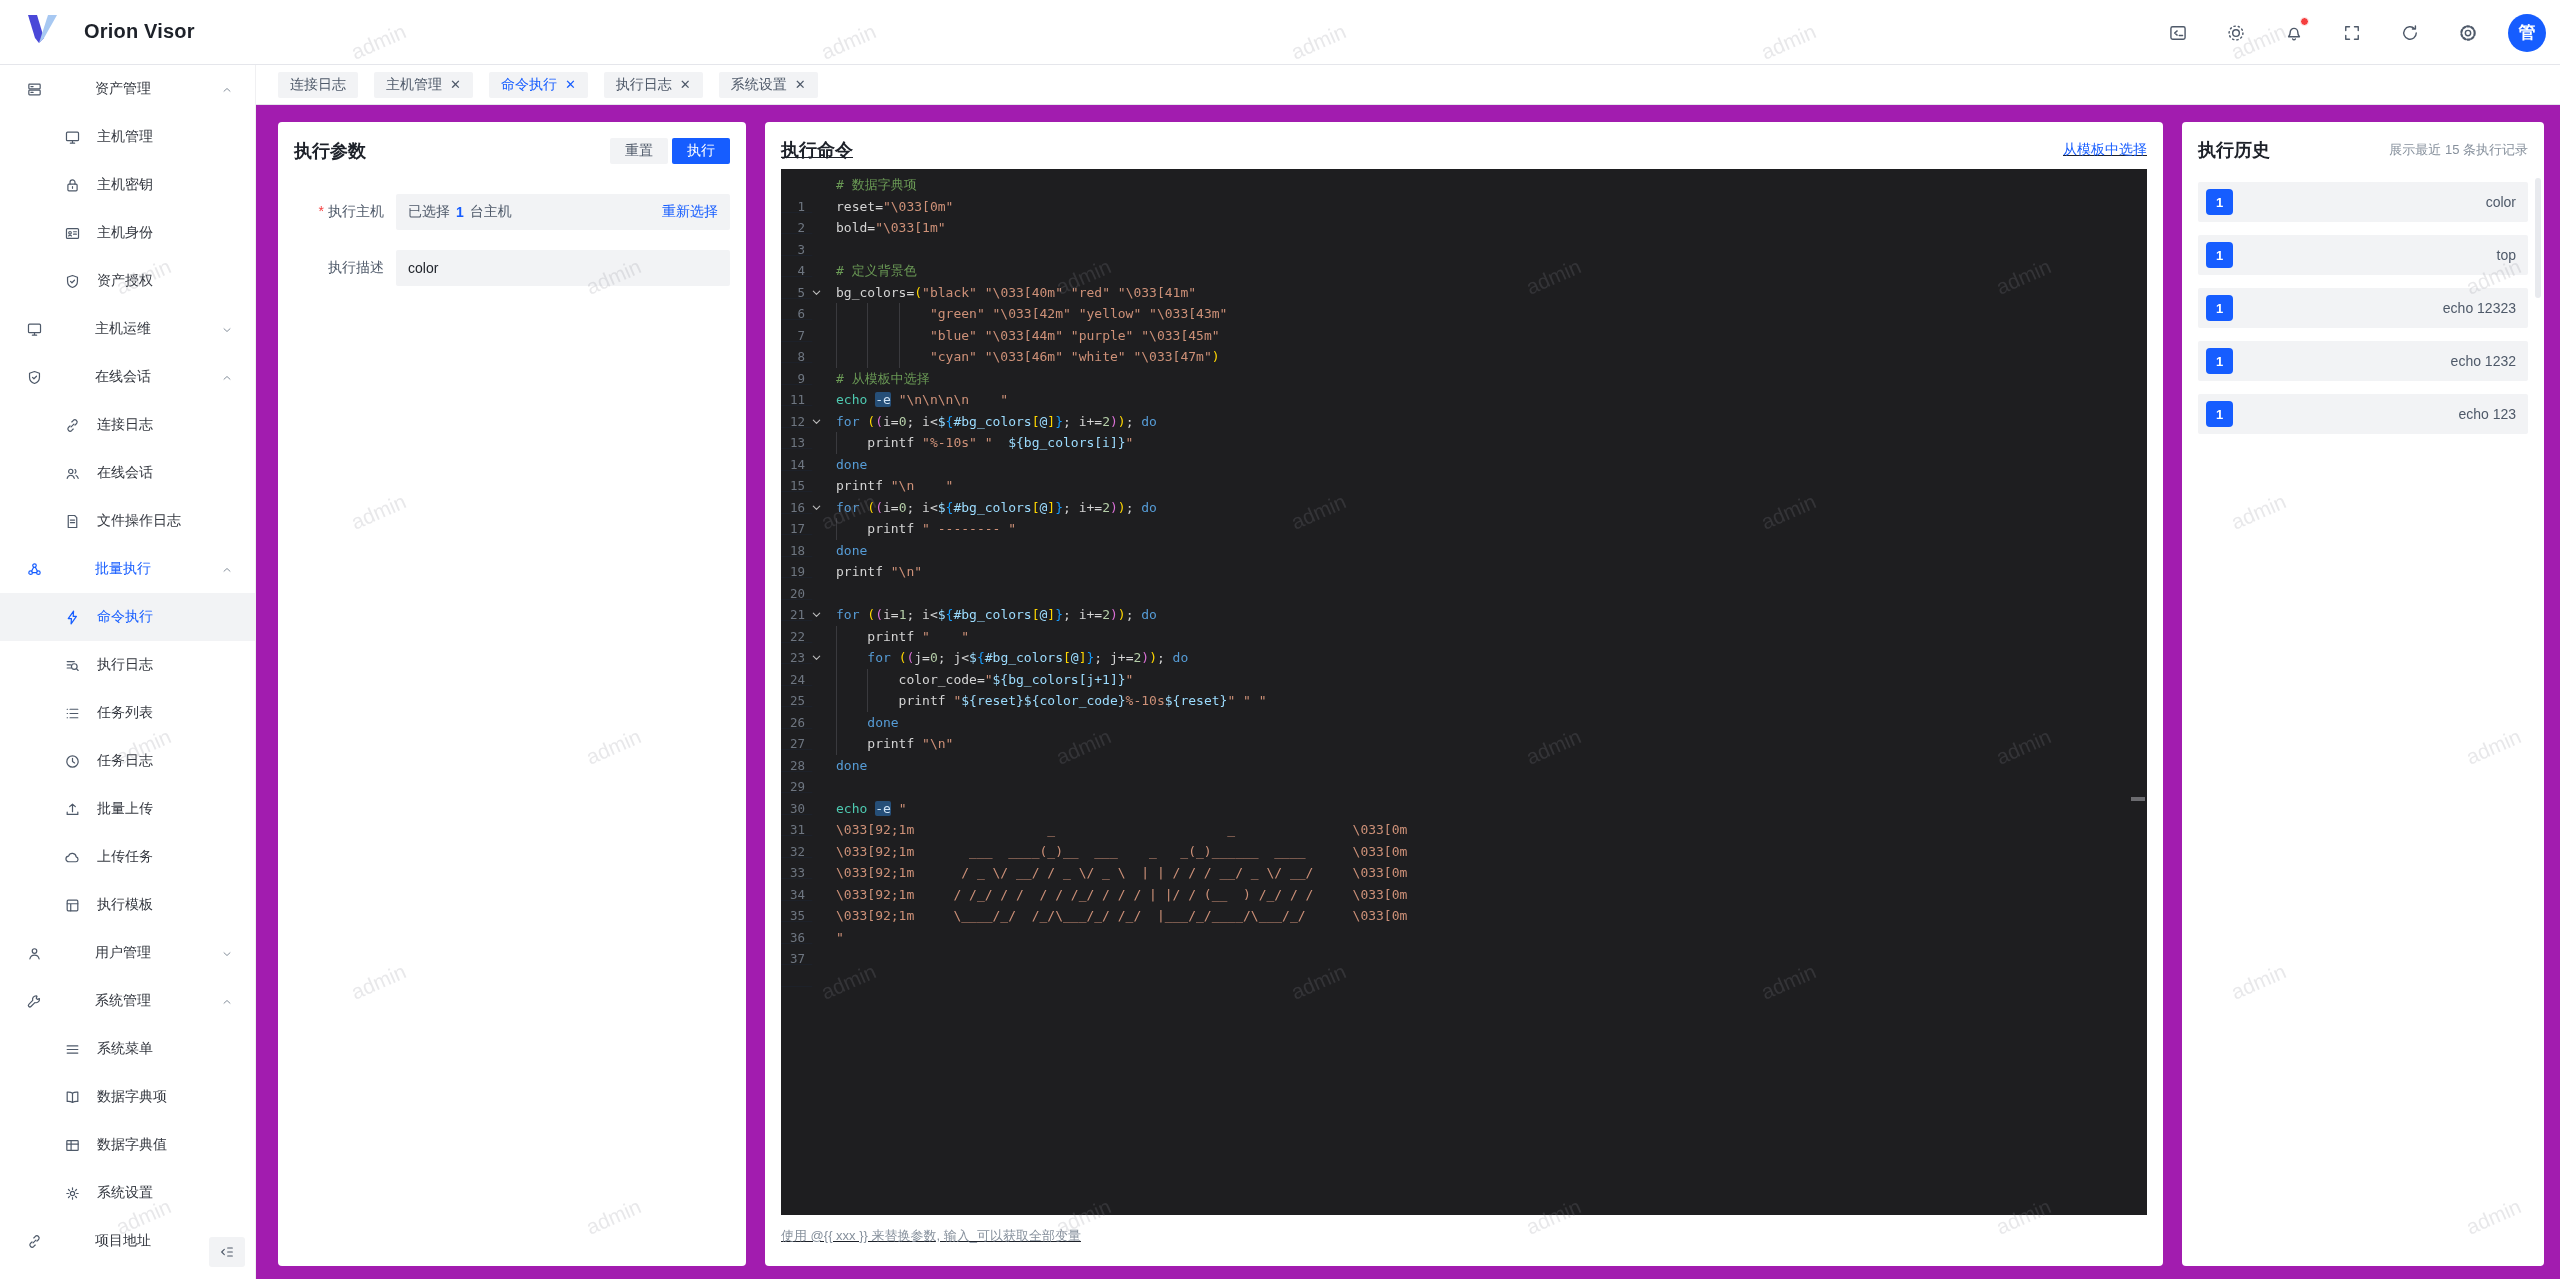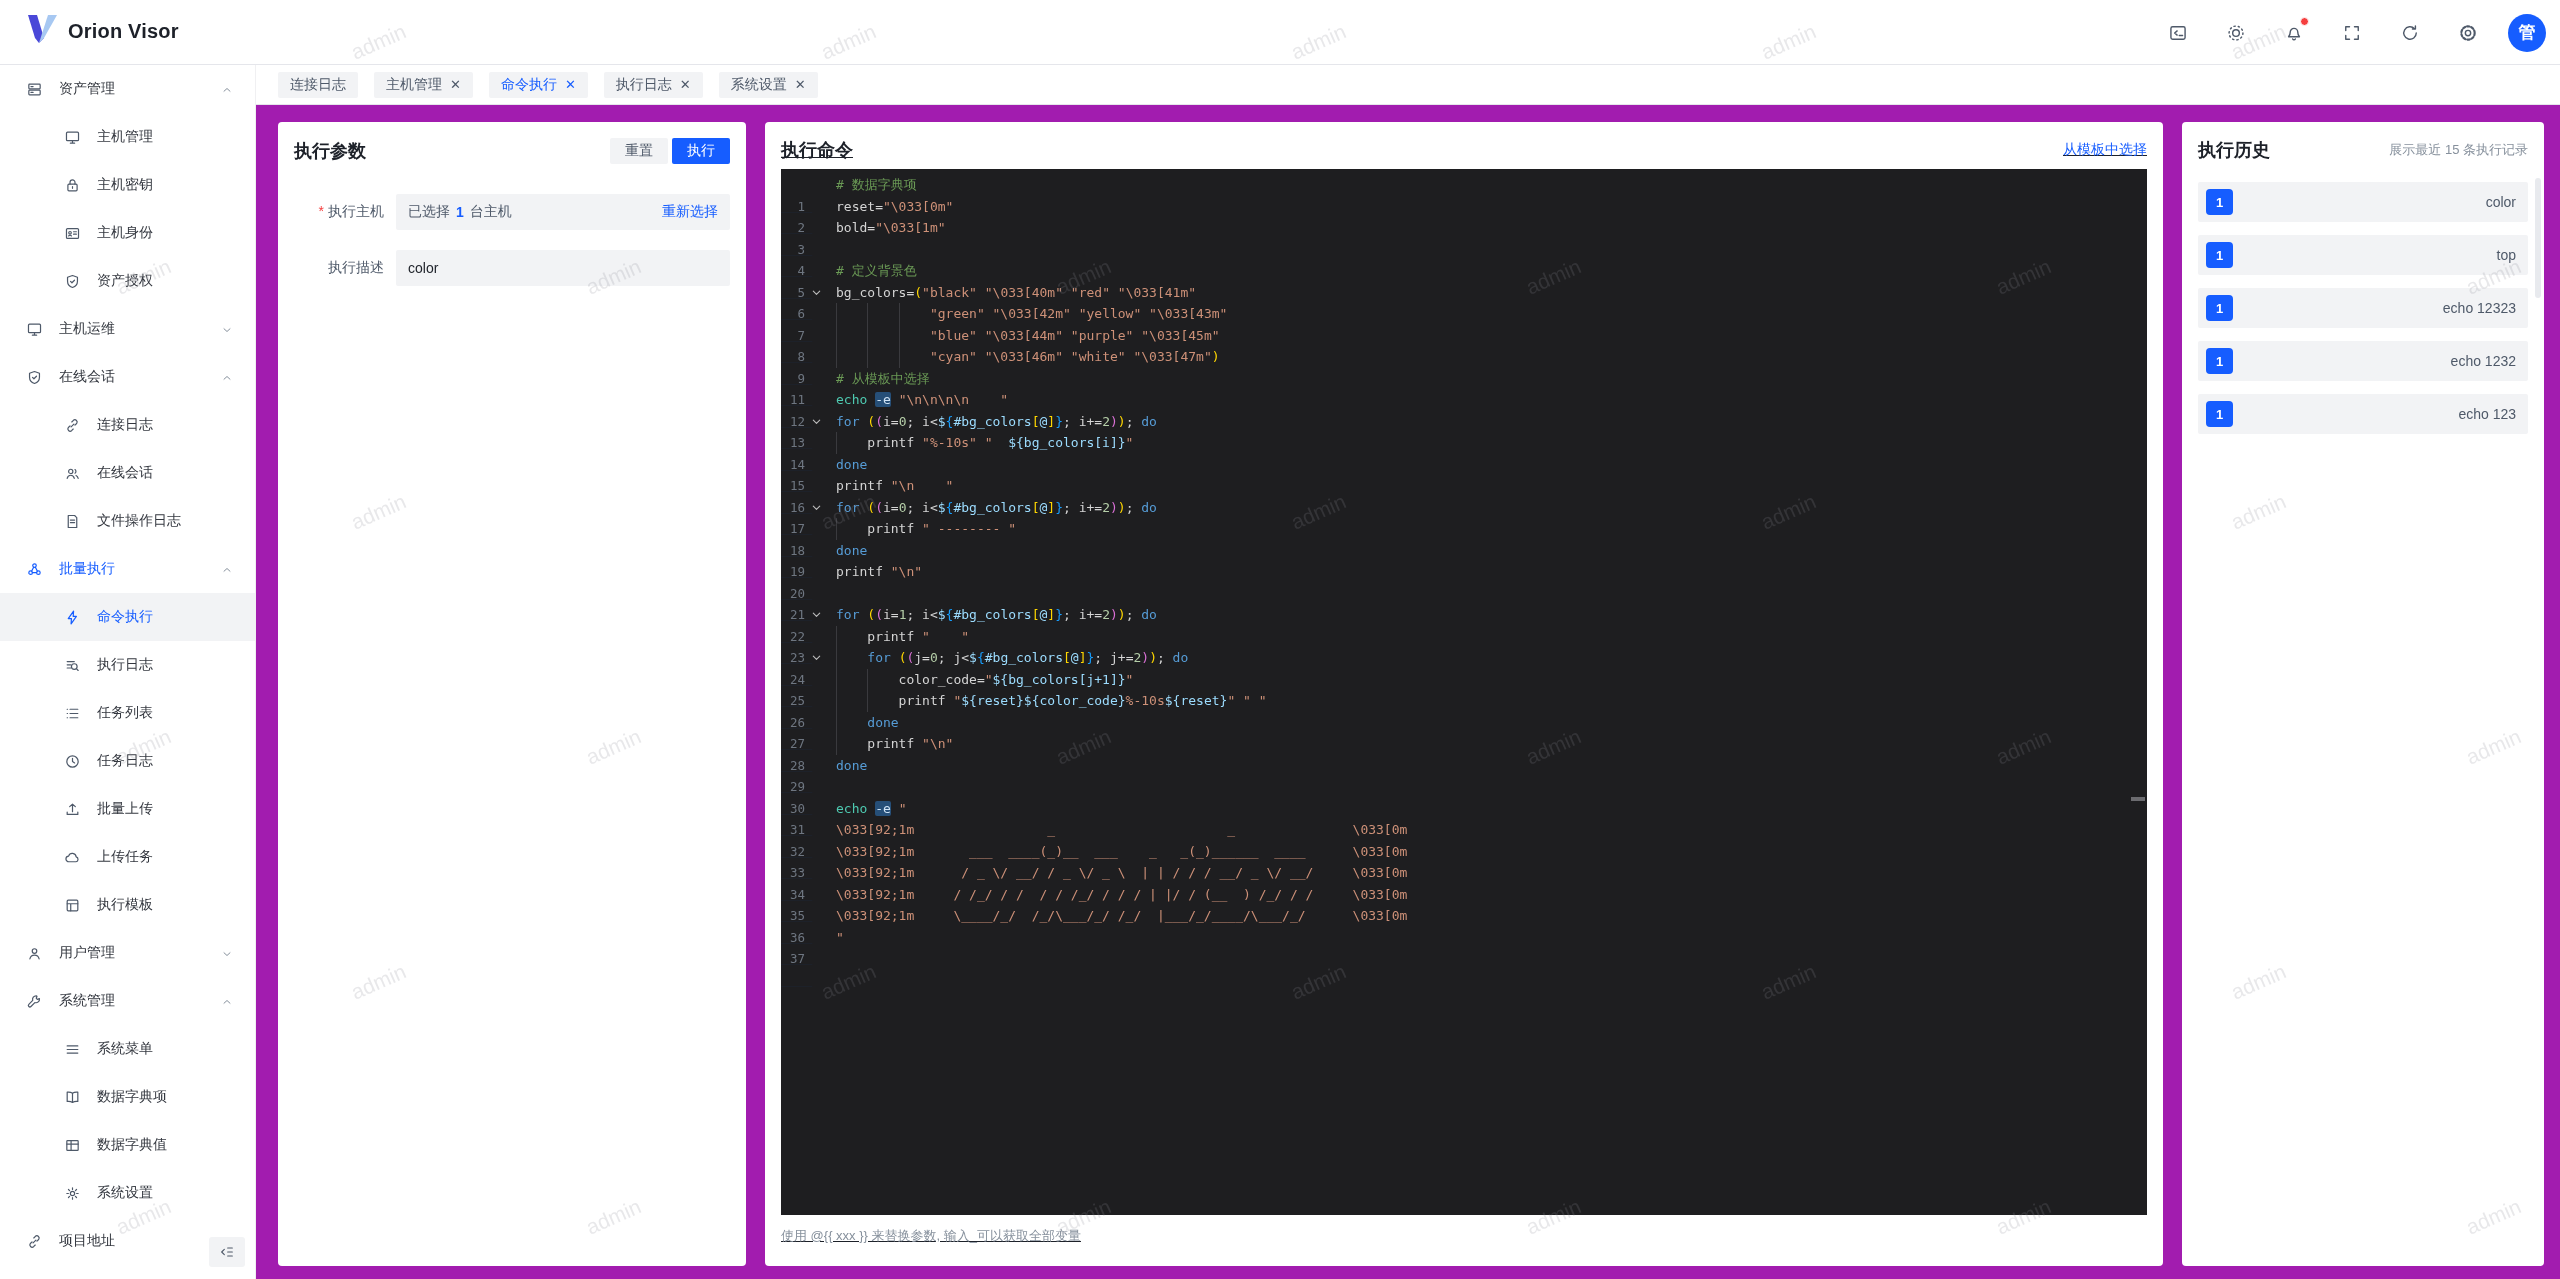--- a/index.html
+++ b/index.html
@@ -2,21 +2,21 @@
 <html><head>
 <meta charset="utf-8">
 <style>
   * { box-sizing: border-box; margin: 0; padding: 0; }
   html,body { width:2560px; height:1279px; overflow:hidden; background:#f2f3f5;
     font-family:"Liberation Sans","DejaVu Sans",sans-serif; color:#1d2129; }
 
   
   .topbar { position:absolute; left:0; top:0; width:2560px; height:65px; background:#fff;
     border-bottom:1px solid #e5e6eb; z-index:5; }
-  .logo { position:absolute; left:26px; top:14px; display:flex; align-items:center; gap:8px; }
+  .logo { position:absolute; left:26px; top:14px; display:flex; align-items:center; gap:24px; }
   .logo-title { font-size:20px; font-weight:600; letter-spacing:.2px; }
   .top-actions { position:absolute; right:14px; top:0; height:65px; display:flex; align-items:center; gap:22px; }
   .tbtn { width:36px; height:36px; border-radius:50%; display:flex; align-items:center; justify-content:center;
     color:#4e5969; position:relative; cursor:pointer; }
   .tbtn svg { width:20px; height:20px; }
   .tbtn .dot { position:absolute; top:2px; right:3px; width:9px; height:9px; border-radius:50%; background:#f53f3f; border:1.5px solid #fff; }
   .avatar { width:38px; height:38px; border-radius:50%; background:#165dff; color:#fff; font-size:17px;
     display:flex; align-items:center; justify-content:center; font-weight:600; }
 
   
@@ -26,21 +26,21 @@
     padding:0 12px; font-size:14px; color:#4e5969; gap:8px; cursor:pointer; white-space:nowrap; }
   .tab.active { color:#165dff; }
   .tab .x { font-size:13px; line-height:1; color:inherit; }
 
   
   .sidebar { position:absolute; left:0; top:65px; bottom:0; width:256px; background:#fff;
     border-right:1px solid #f0f0f2; z-index:4; }
   .srow { height:48px; display:flex; align-items:center; font-size:14px; color:#33373f; cursor:pointer; position:relative; }
   .srow .icn { width:17px; height:17px; display:inline-flex; margin-right:16px; color:#4e5969; }
   .srow .icn svg { width:17px; height:17px; }
-  .srow.group { padding-left:26px; }
+  .srow.group { padding-left:26px;gap:36px; }
   .srow.child { padding-left:64px; }
   .srow .chev { position:absolute; right:22px; width:12px; height:12px; color:#86909c; }
   .srow.blue, .srow.blue .icn { color:#165dff; }
   .srow.active-row { background:#f2f3f5; color:#165dff; }
   .srow.active-row .icn { color:#165dff; }
   .collapse-btn { position:absolute; right:10px; bottom:12px; width:36px; height:30px; background:#f2f3f5;
     border-radius:3px; display:flex; align-items:center; justify-content:center; color:#4e5969; cursor:pointer; }
   .collapse-btn svg { width:16px; height:16px; }
 
   

